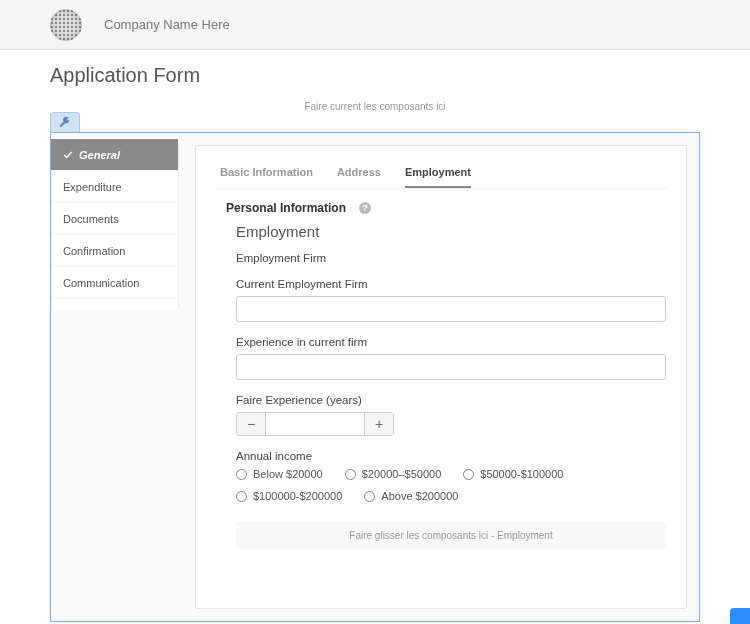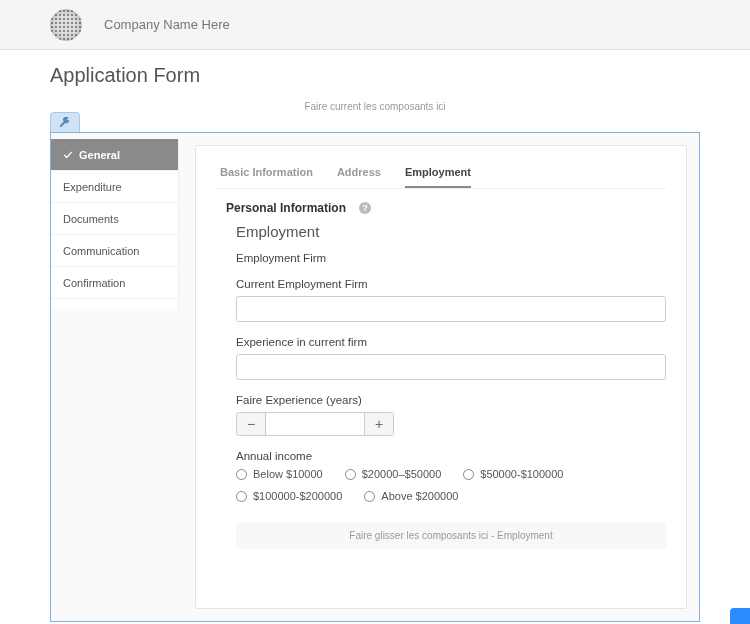--- a/index.html
+++ b/index.html
@@ -92,20 +92,21 @@
       font-size: 11px;
       color: #555;
       border-bottom: 1px solid #f0f0f0;
       cursor: pointer;
       gap: 6px;
     }
     .sidebar-item.active {
       background: #8a8a8a;
       color: #fff;
       font-weight: 600;
+      font-style: italic;
     }
     .check-icon {
       width: 10px; height: 10px;
       display: inline-block;
     }
     .form-panel {
       flex: 1;
       margin: 12px 12px 12px 16px;
       background: #fff;
       border: 1px solid #e5e5e5;
@@ -287,24 +288,24 @@
       </span>
       <span>General</span>
     </div>
     <div class="sidebar-item">
       <span>Expenditure</span>
     </div>
     <div class="sidebar-item">
       <span>Documents</span>
     </div>
     <div class="sidebar-item">
+      <span>Confirmation</span>
+    </div>
+    <div class="sidebar-item">
       <span>Communication</span>
-    </div>
-    <div class="sidebar-item">
-      <span>Confirmation</span>
     </div>
   </div>
 
   <div class="form-panel">
 
     <div class="inner-tabs">
       <div class="inner-tab">Basic Information</div>
       <div class="inner-tab">Address</div>
       <div class="inner-tab active">Employment</div>
     </div>
@@ -337,21 +338,21 @@
         <div class="step-val"></div>
         <button>+</button>
       </div>
     </div>
 
     <div class="field-group">
       <div class="field-label">Annual income</div>
       <div class="radio-row">
         <label class="radio-item">
           <span class="radio-circle"></span>
-          <span>Below $10000</span>
+          <span>Below $20000</span>
         </label>
         <label class="radio-item">
           <span class="radio-circle"></span>
           <span>$20000–$50000</span>
         </label>
         <label class="radio-item">
           <span class="radio-circle"></span>
           <span>$50000-$100000</span>
         </label>
       </div>

